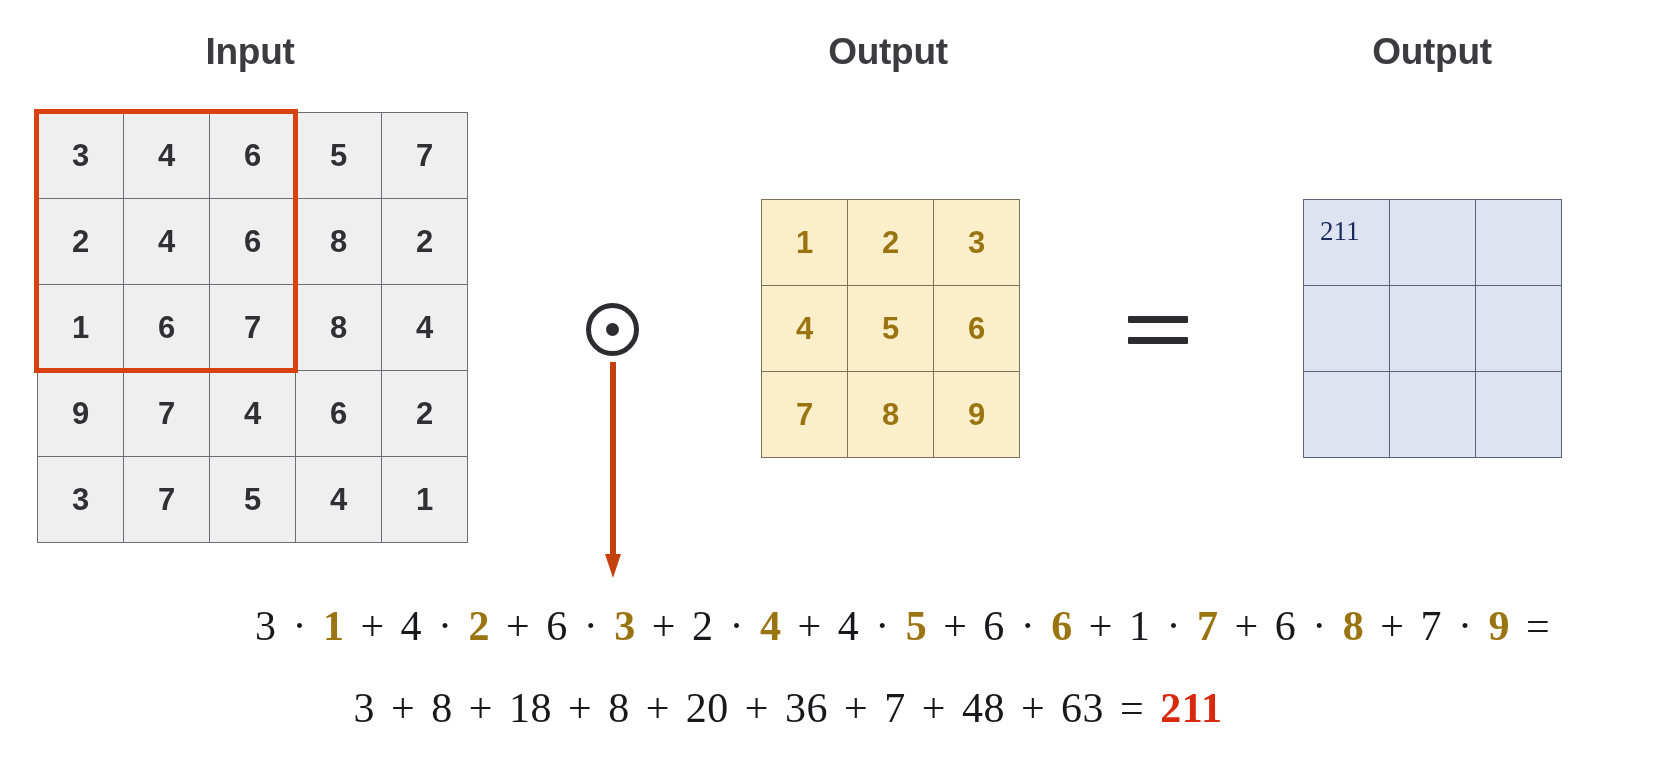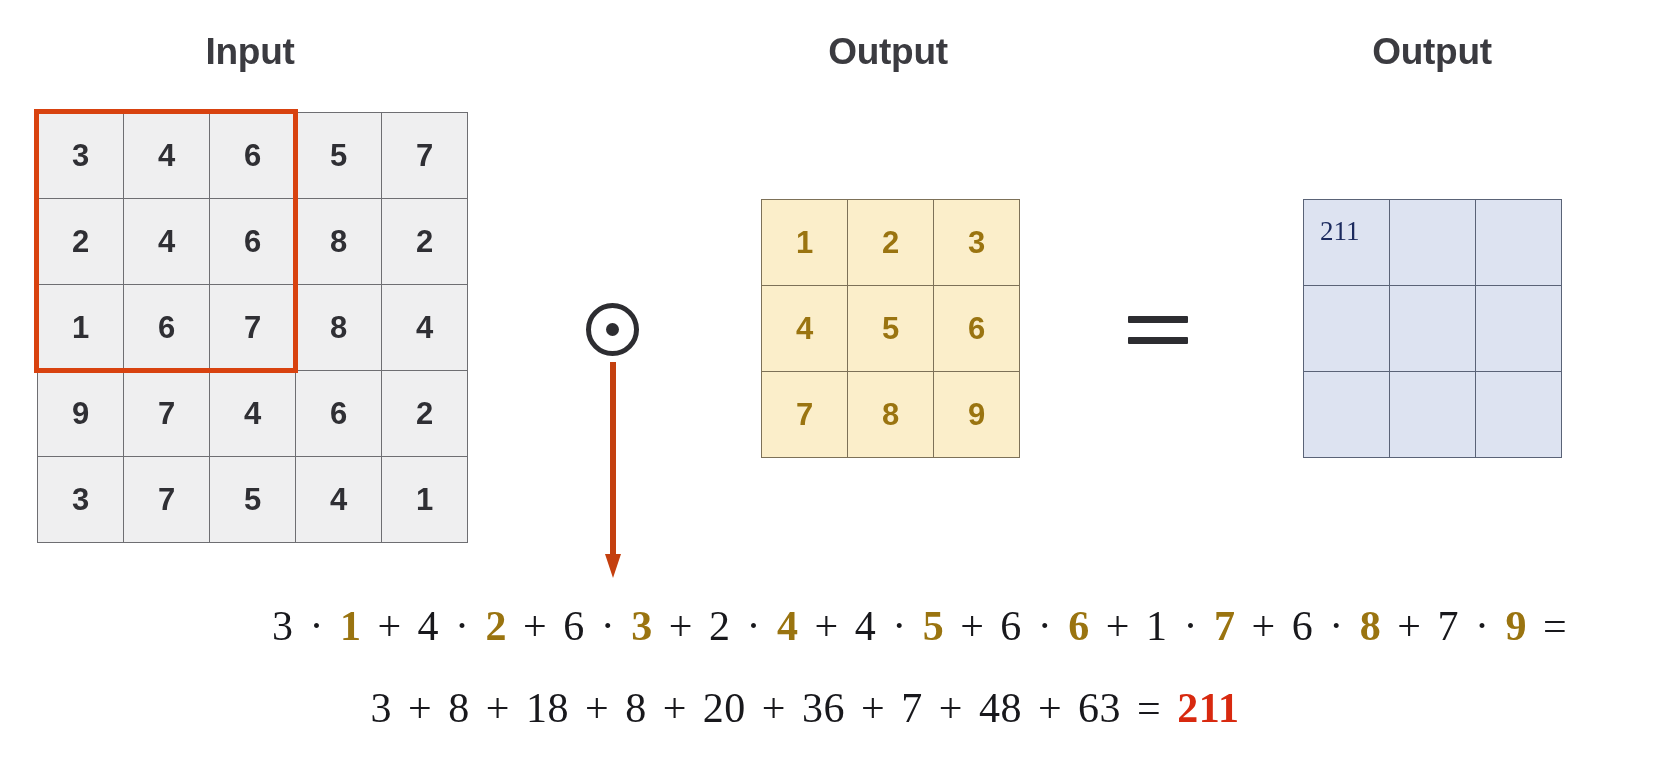--- a/index.html
+++ b/index.html
@@ -140,21 +140,20 @@
 
   
   .equation{
     position:absolute;
     font-family:"Liberation Serif", serif;
     font-size:42px;
     color:#18181c;
     white-space:nowrap;
     transform:translateX(-50%);
     letter-spacing:0.5px;
-    margin-left:17px;
   }
   #equation-line-1{left:905px;top:602px;}
   #equation-line-2{left:788px;top:684px;}
   .eq-kernel{color:#9a7410;font-weight:bold;}
   .eq-result{color:#d8290f;font-weight:bold;}
   .eq-op{padding:0 5px;}
 </style>
 </head>
 <body>
 

